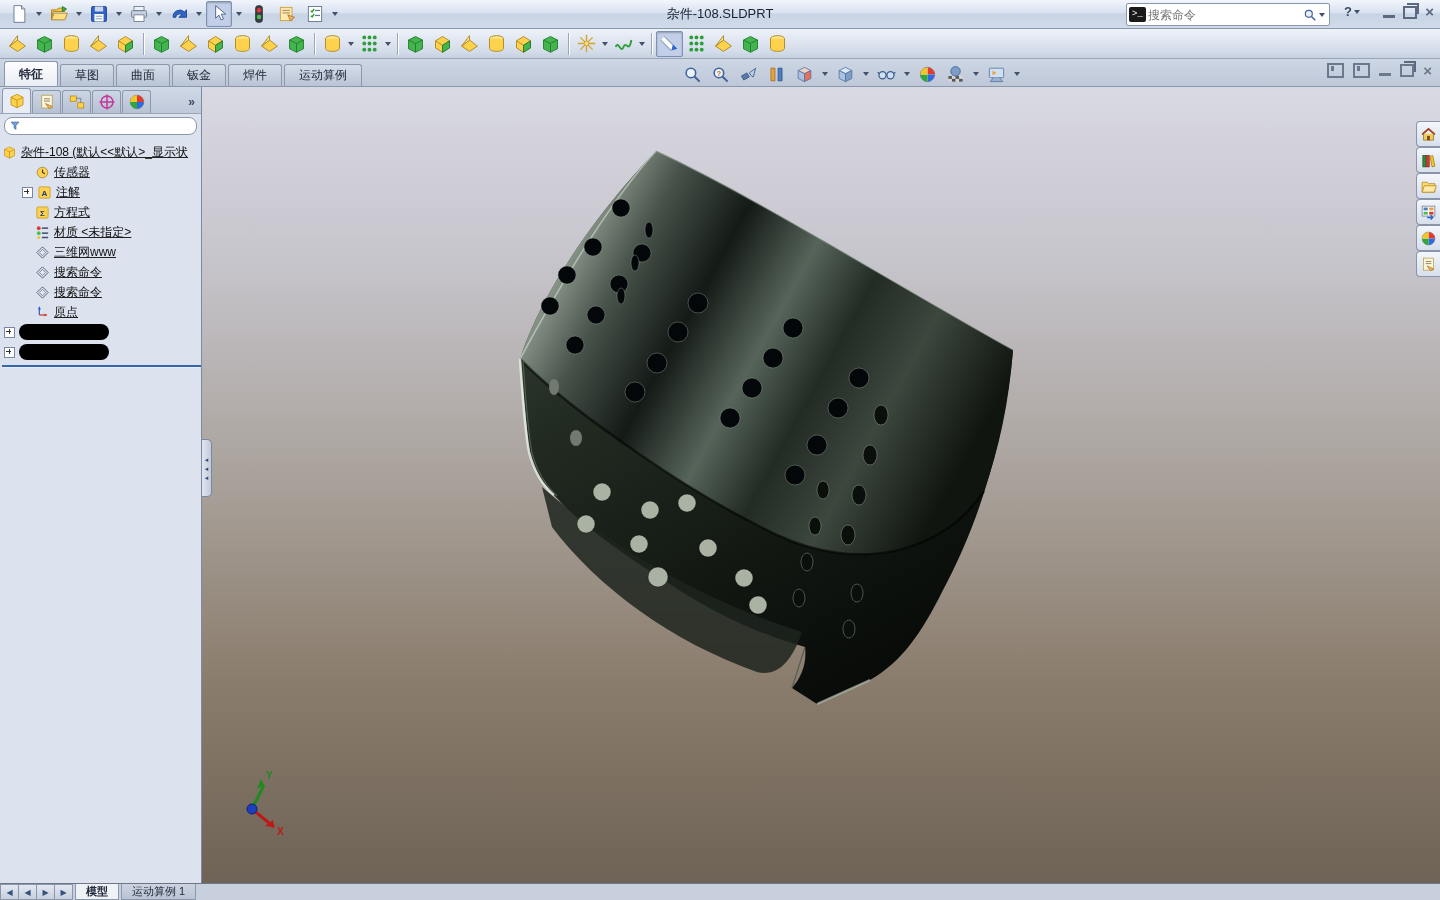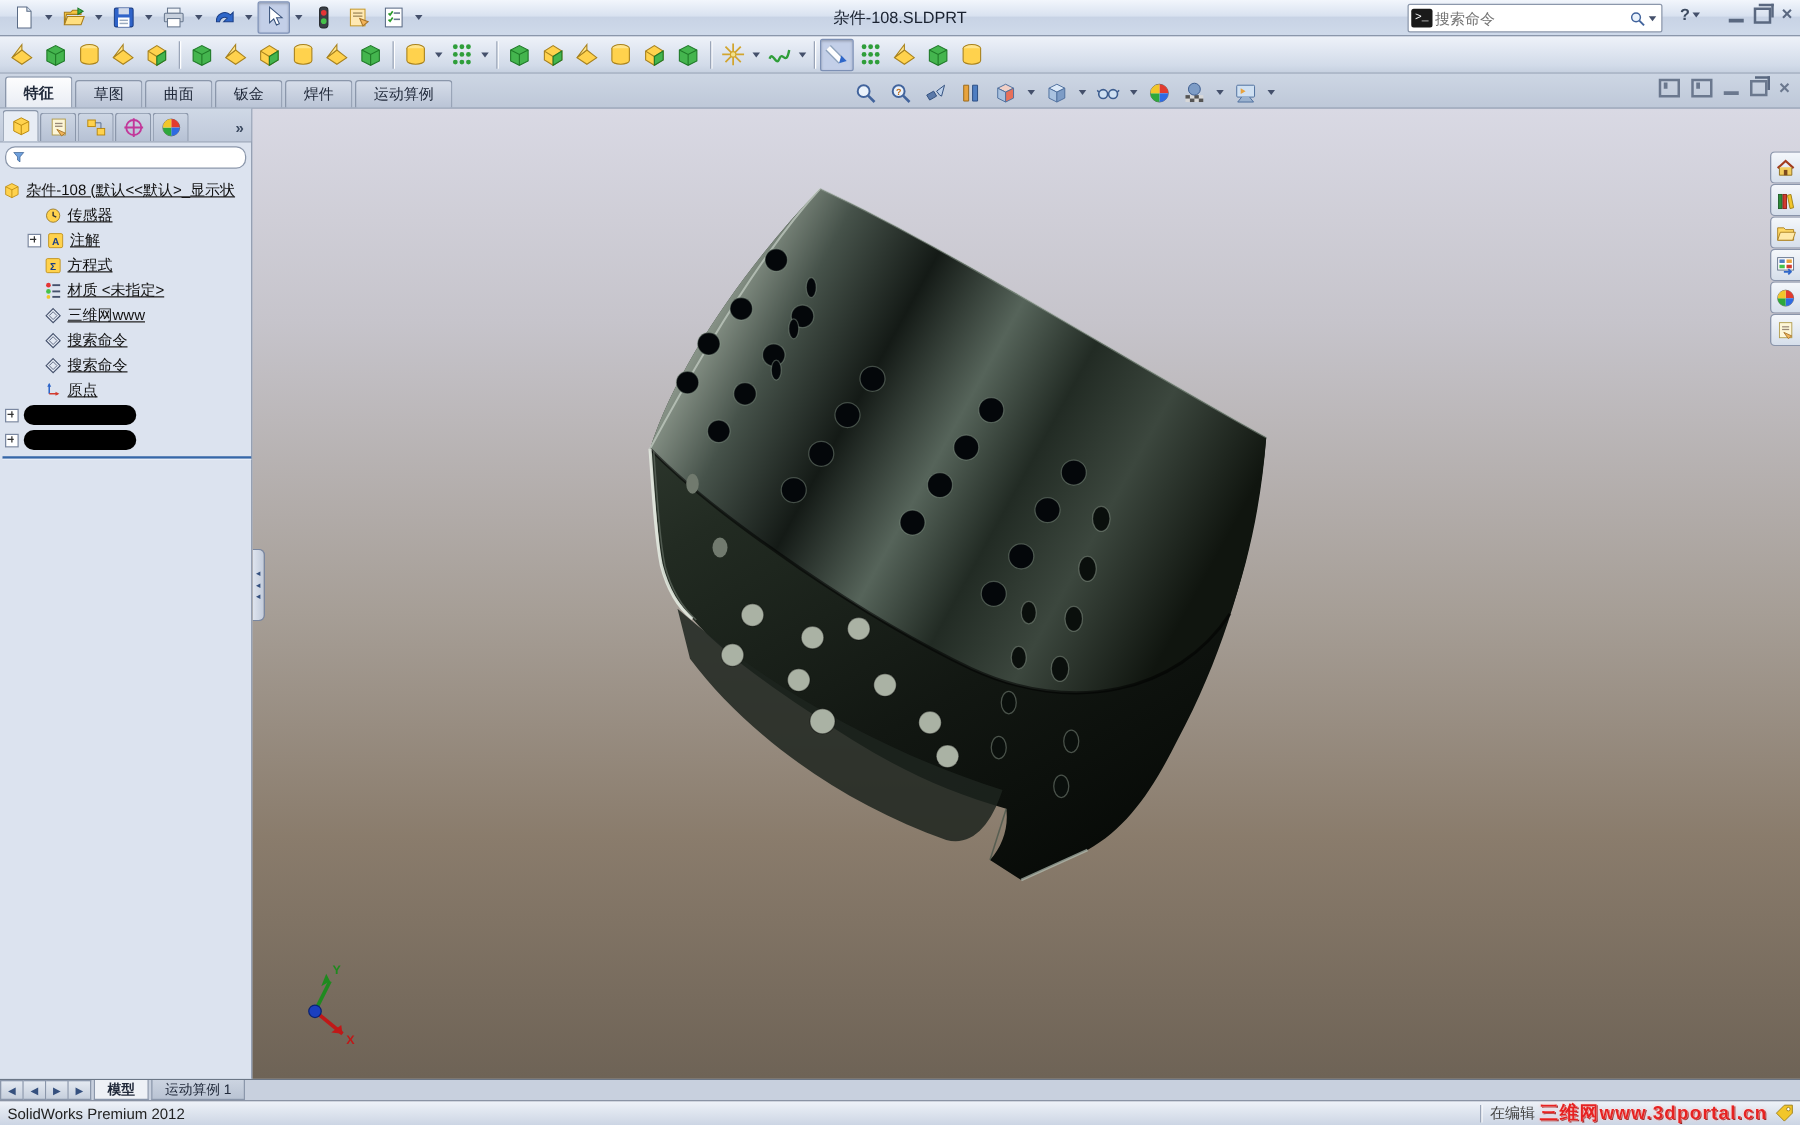--- a/index.html
+++ b/index.html
@@ -907,23 +907,14 @@
     <div class="bnav">
       <span class="bnavbtn">◀</span>
       <span class="bnavbtn">◀</span>
       <span class="bnavbtn">▶</span>
       <span class="bnavbtn">▶</span>
     </div>
     <span class="btab active">模型</span>
     <span class="btab">运动算例 1</span>
   </div>
 
-  <div class="status">
-    <span class="left">SolidWorks Premium 2012</span>
-    <span class="vsep"></span>
-    <span class="editing">在编辑</span>
-    <span class="watermark">三维网www.3dportal.cn</span>
-    <svg class="tagicon">
-        <use href="#i-tag" width="17" height="17"></use>
-      </svg>
-  </div>
 
 </div>
 
 </body></html>

